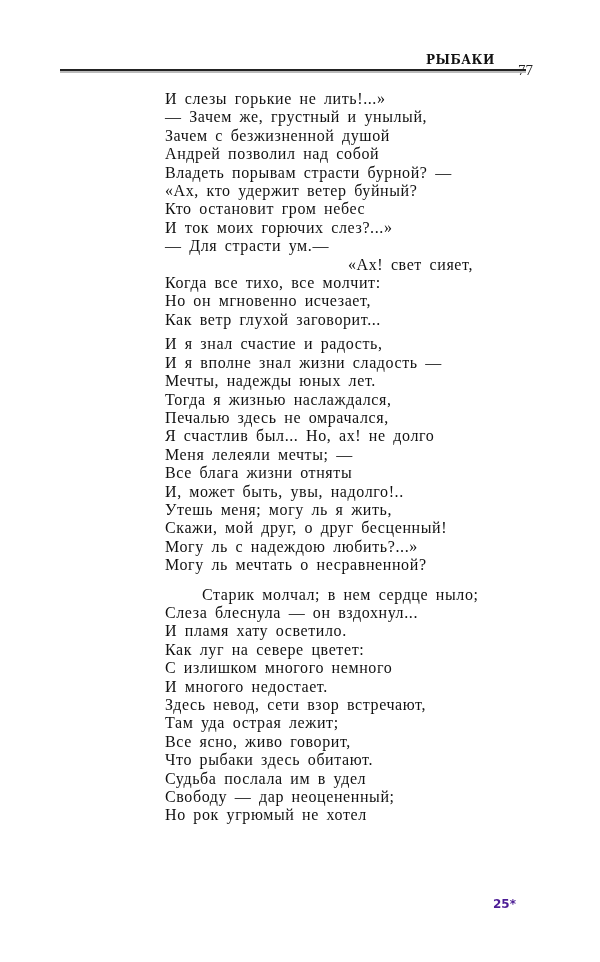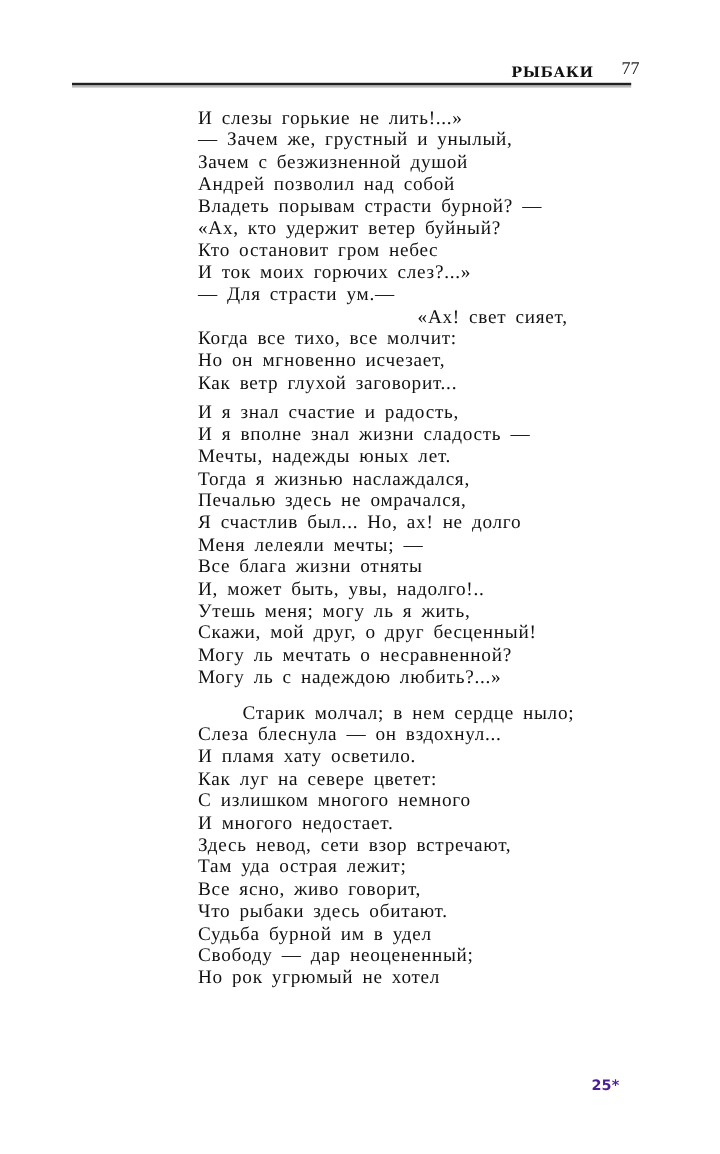--- a/index.html
+++ b/index.html
@@ -10,21 +10,21 @@
     }
     .running-head {
       position: absolute; left: 0; top: 50px; width: 476px; height: 20px;
     }
     .rh-title {
       position: absolute; left: 426px; top: 3px;
       font-family: "DejaVu Serif", serif; font-weight: bold;
       font-size: 12px; letter-spacing: 0.5px; color: #111;
     }
     .rh-page {
-      position: absolute; left: 518px; top: 0px;
+      position: absolute; left: 518px; top: 12px;
       font-family: "Liberation Serif", serif;
       font-size: 15px; color: #222;
     }
     .rh-rule {
       position: absolute; left: 60px; top: 69px; width: 466px; height: 0;
       border-top: 2px solid #222;
       box-shadow: 0 2px 0 0 #bbb;
     }
     .poem {
       position: absolute; left: 165px; top: 90px; width: 360px;
@@ -75,34 +75,34 @@
     <span class="line">И я вполне знал жизни сладость —</span>
     <span class="line">Мечты, надежды юных лет.</span>
     <span class="line">Тогда я жизнью наслаждался,</span>
     <span class="line">Печалью здесь не омрачался,</span>
     <span class="line">Я счастлив был... Но, ах! не долго</span>
     <span class="line">Меня лелеяли мечты; —</span>
     <span class="line">Все блага жизни отняты</span>
     <span class="line">И, может быть, увы, надолго!..</span>
     <span class="line">Утешь меня; могу ль я жить,</span>
     <span class="line">Скажи, мой друг, о друг бесценный!</span>
+    <span class="line">Могу ль с надеждою любить?...»</span>
     <span class="line">Могу ль мечтать о несравненной?</span>
-    <span class="line">Могу ль с надеждою любить?...»</span>
   </div>
 
   <div class="stanza gap-large">
     <span class="line indent-first">Старик молчал; в нем сердце ныло;</span>
     <span class="line">Слеза блеснула — он вздохнул...</span>
     <span class="line">И пламя хату осветило.</span>
     <span class="line">Как луг на севере цветет:</span>
     <span class="line">С излишком многого немного</span>
     <span class="line">И многого недостает.</span>
     <span class="line">Здесь невод, сети взор встречают,</span>
     <span class="line">Там уда острая лежит;</span>
     <span class="line">Все ясно, живо говорит,</span>
     <span class="line">Что рыбаки здесь обитают.</span>
-    <span class="line">Судьба бурной им в удел</span>
+    <span class="line">Судьба послала им в удел</span>
     <span class="line">Свободу — дар неоцененный;</span>
     <span class="line">Но рок угрюмый не хотел</span>
   </div>
 </div>
 
 <span class="signature">25*</span>
 
 </body></html>

